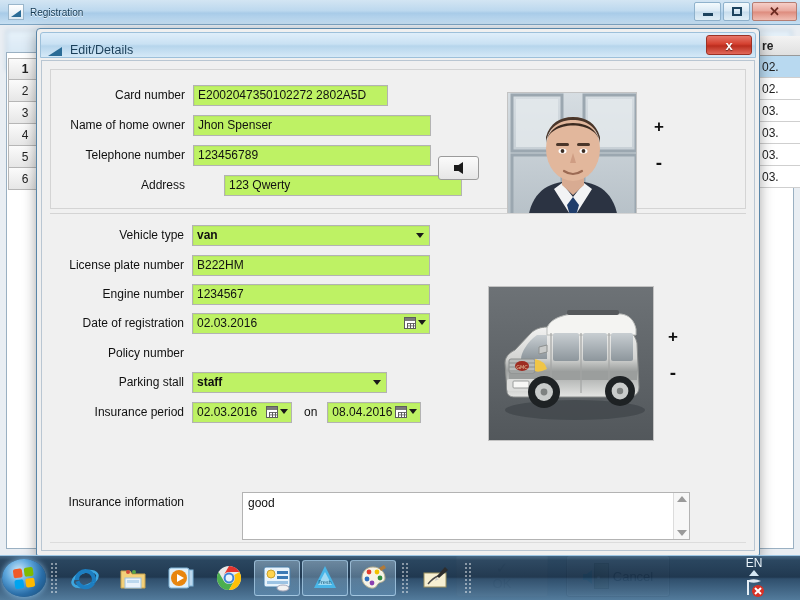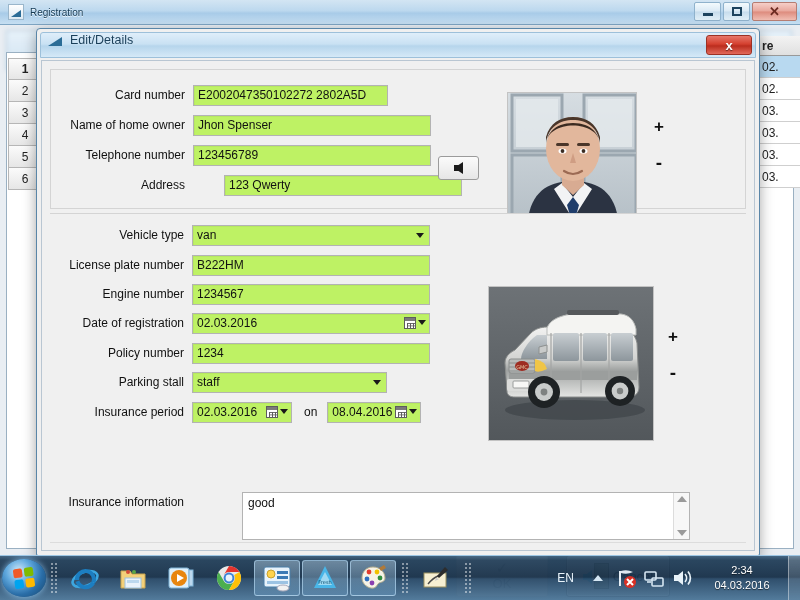--- a/index.html
+++ b/index.html
@@ -105,21 +105,21 @@
     background: #f0f0f0;
     border: 1px solid #5a86a8;
     border-radius: 4px 4px 2px 2px;
     box-shadow: 0 4px 14px rgba(0,0,0,.35);
     padding: 3px;
   }
   #dlg-titlebar {
     height: 26px; position: relative;
     background: linear-gradient(180deg,#dfeefa 0%, #c9e1f3 46%, #b6d5ec 54%, #d5e9f7 100%);
     border: 1px solid #9dc0da; border-radius: 3px 3px 0 0;
-    display: flex; align-items: flex-start;
+    display: flex; align-items: flex-end;
   }
   .dlg-icon {
     width: 16px; height: 14px; margin: 0 6px 0 7px; position: relative; flex: 0 0 auto;
   }
   .dlg-icon::after {
     content: ""; position: absolute; left: 0; bottom: 1px;
     width: 0; height: 0;
     border-left: 14px solid transparent;
     border-bottom: 9px solid #2b6c96;
   }
@@ -152,21 +152,21 @@
     font-size: 12px; color: #111; text-align: right;
     width: 142px; padding-right: 8px;
     white-space: nowrap;
   }
   .finput {
     height: 21px; border: 1px solid #b3b3b3; background: #bef264;
     font-size: 12px; color: #111; display: flex; align-items: center;
     padding: 0 4px; overflow: hidden; white-space: nowrap;
     box-shadow: inset 1px 1px 0 rgba(0,0,0,.04);
   }
-  .finput.combo { padding-right: 18px; position: relative; }
+  .finput.combo { padding-right: 18px; position: relative; font-weight: bold; }
   .caret {
     position: absolute; right: 5px; top: 50%; margin-top: -2px;
     width: 0; height: 0;
     border-left: 4px solid transparent; border-right: 4px solid transparent;
     border-top: 5px solid #1a1a1a;
   }
   .datebtn {
     position: absolute; right: 3px; top: 3px; display: flex; align-items: center; gap: 2px;
   }
   .cal-glyph {
@@ -297,21 +297,21 @@
     width: 46px; height: 36px; margin: 0 1px; flex: 0 0 auto;
     display: flex; align-items: center; justify-content: center; cursor: pointer;
     border-radius: 3px;
   }
   .tb-item.active {
     background: linear-gradient(180deg, rgba(200,228,248,.42), rgba(120,175,216,.30));
     border: 1px solid rgba(190,225,250,.6);
   }
   .tb-ico { width: 28px; height: 28px; position: relative; }
 
-  #tray { margin-left: auto; display: flex; align-items: center; height: 100%; }
+  #tray { margin-left: auto; display: flex; align-items: center; height: 100%; flex-direction: column; }
   #lang { color: #eaf4fb; font-size: 12px; padding: 0 10px; }
   .tray-ico { width: 22px; height: 22px; margin: 0 3px; position: relative; cursor: pointer; }
   #clock {
     width: 92px; text-align: center; color: #fff; font-size: 11px; line-height: 15px;
     padding: 0 4px; text-shadow: 0 1px 1px rgba(0,0,0,.6); cursor: pointer;
   }
   #showdesk { width: 12px; height: 45px; background: linear-gradient(180deg,rgba(255,255,255,.22),rgba(255,255,255,.06)); border-left: 1px solid rgba(255,255,255,.4); cursor: pointer;}
 
   .tri-caret-up { width:0;height:0;border-left:5px solid transparent;border-right:5px solid transparent;border-bottom:6px solid #d5e7f4; }
 </style>
@@ -480,21 +480,20 @@
           <span>02.03.2016</span>
           <span class="datebtn">
             <span class="cal-glyph"></span>
             <span class="mini-caret"></span>
           </span>
         </div>
       </div>
 
       <div class="field-row" style="left:0;top:128px;">
         <div class="flabel">Policy number</div>
-        <div class="finput" style="width:238px;">1234</div>
       </div>
 
       <div class="field-row" style="left:0;top:157px;">
         <div class="flabel">Parking stall</div>
         <div class="finput combo" style="width:195px;">
           <span>staff</span>
           <span class="caret"></span>
         </div>
       </div>
 

